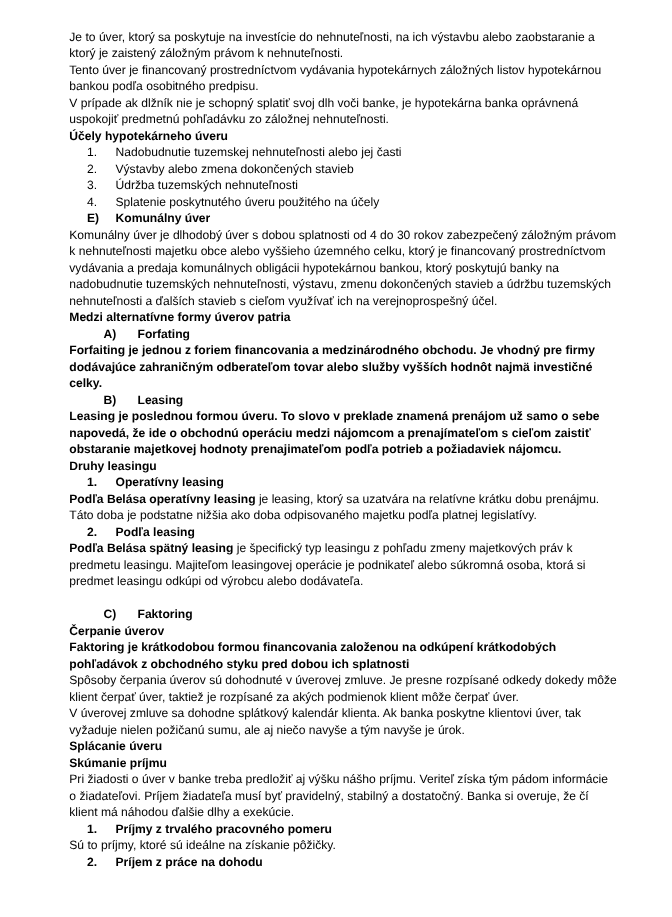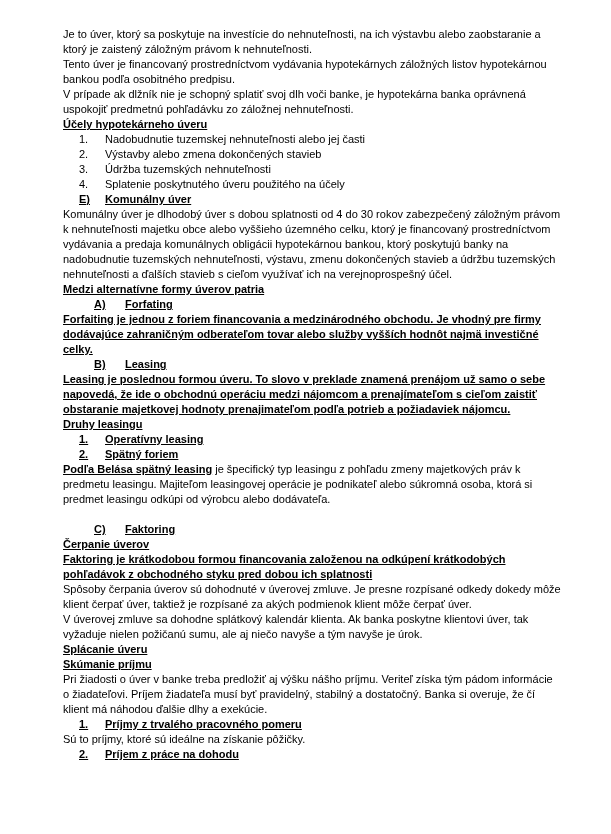--- a/index.html
+++ b/index.html
@@ -12,21 +12,21 @@
     overflow:hidden;
   }
   .content{
     position:absolute;
     left:63px;top:27px;
     width:498px;
     font-size:11px;
     line-height:15px;
   }
   .para{margin:0;}
-  .bold{font-weight:bold;text-decoration:underline;}
+  .bold{font-weight:bold;}
   .li{display:flex;margin:0;}
   .li .li-num{flex:0 0 auto;margin-left:16px;width:26px;}
   .li.letter .li-num{margin-left:31px;width:31px;}
   .li .li-text{flex:1;}
   .blank{height:15px;}
 </style>
 </head>
 <body>
 
 <div class="content">
@@ -73,24 +73,25 @@
     <span class="li-text">Leasing</span>
   </div>
   <p class="para bold">Leasing je poslednou formou úveru. To slovo v preklade znamená prenájom už samo o sebe napovedá, že ide o obchodnú operáciu medzi nájomcom a prenajímateľom s cieľom zaistiť obstaranie majetkovej hodnoty prenajimateľom podľa potrieb a požiadaviek nájomcu.</p>
 
   <p class="para bold">Druhy leasingu</p>
 
   <div class="li bold">
     <span class="li-num">1.</span>
     <span class="li-text">Operatívny leasing</span>
   </div>
+  <p class="para"><span class="bold">Podľa Belása operatívny leasing</span><span> je leasing, ktorý sa uzatvára na relatívne krátku dobu prenájmu. Táto doba je podstatne nižšia ako doba odpisovaného majetku podľa platnej legislatívy.</span></p>
 
   <div class="li bold">
     <span class="li-num">2.</span>
-    <span class="li-text">Spätný foriem</span>
+    <span class="li-text">Podľa leasing</span>
   </div>
   <p class="para"><span class="bold">Podľa Belása spätný leasing</span><span> je špecifický typ leasingu z pohľadu zmeny majetkových práv k predmetu leasingu. Majiteľom leasingovej operácie je podnikateľ alebo súkromná osoba, ktorá si predmet leasingu odkúpi od výrobcu alebo dodávateľa.</span></p>
 
   <div class="blank"></div>
 
   <div class="li letter bold">
     <span class="li-num">C)</span>
     <span class="li-text">Faktoring</span>
   </div>
   <p class="para bold">Čerpanie úverov</p>

